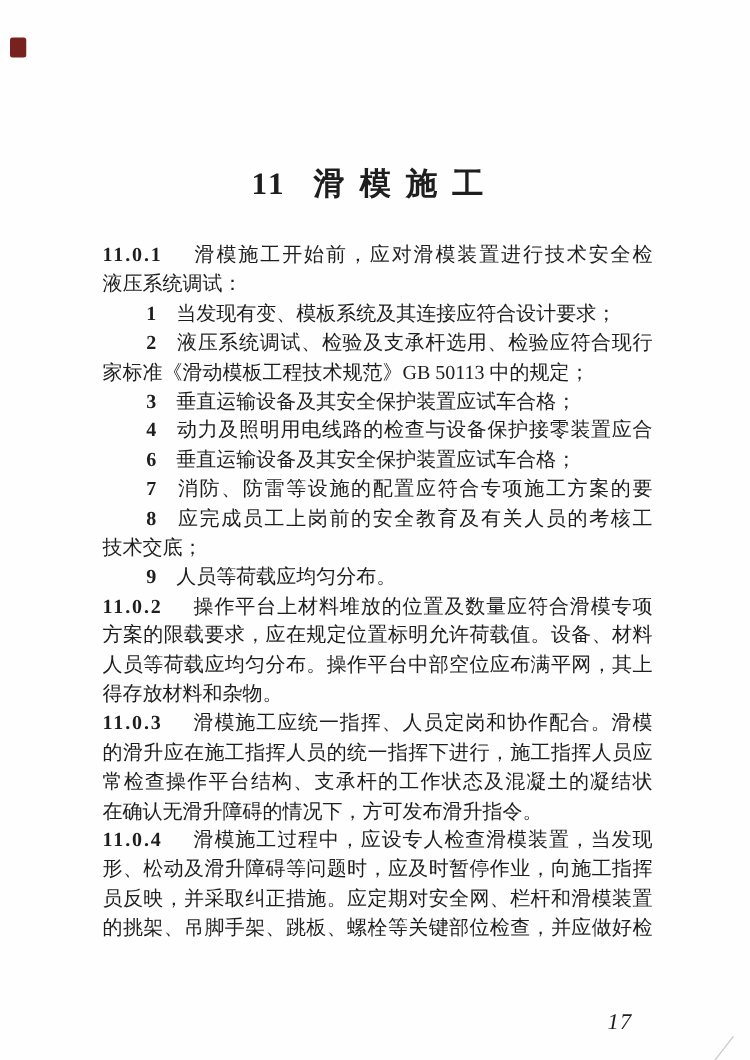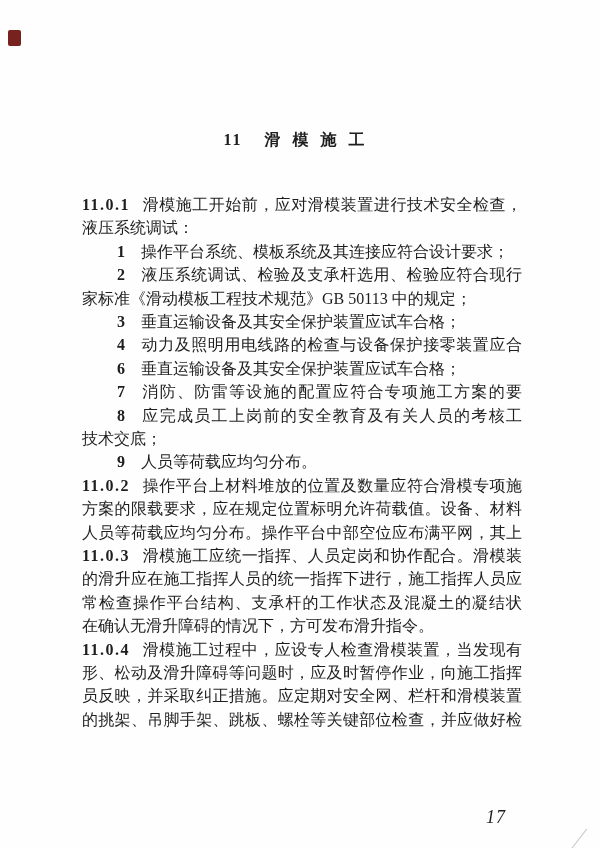--- a/index.html
+++ b/index.html
@@ -20,21 +20,21 @@
     left: 8px; top: 30px;
     width: 13px; height: 16px;
     background: #78221f;
     border-radius: 2px;
   }
   .chapter-title {
     position: absolute;
     top: 130px; left: 0; right: 0;
     text-align: center;
     font-weight: bold;
-    font-size: 16px;
+    font-size: 25px;
     white-space: nowrap;
   }
   .chapter-title .num {
     letter-spacing: 2px;
     margin-right: 22px;
   }
   .chapter-title .ttl {
     letter-spacing: 12px;
   }
   .content {
@@ -48,21 +48,21 @@
   .line { white-space: nowrap; }
   .line.j {
     white-space: normal;
     text-align: justify;
     text-align-last: justify;
     overflow: hidden;
     height: 23.4px;
   }
   .line.item { padding-left: 35px; }
   .line.j.item { width: 405px; }
-  .cnum { font-weight: bold; letter-spacing: 1.5px; margin-right: 12px; }
+  .cnum { font-weight: bold; letter-spacing: 1.5px; margin-right: 24px; }
   .inum { font-weight: bold; margin-right: 16px; }
   .page-number {
     position: absolute;
     left: 486px; top: 780px;
     font-size: 18px;
     font-style: italic;
     letter-spacing: 1px;
     margin-top: 27px;
   }
   .scratch {
@@ -80,33 +80,34 @@
 
   <div class="red-mark"></div>
 
   <div class="chapter-title">
     <span class="num">11</span><span class="ttl">滑模施工</span>
   </div>
 
   <div class="content" id="content">
       <div class="line clause j"><span class="cnum">11.0.1</span><span>滑模施工开始前，应对滑模装置进行技术安全检查，并</span></div>
       <div class="line cont"><span>液压系统调试：</span></div>
-      <div class="line item"><span class="inum">1</span><span>操作平台系统、模板系统及其连接应符合设计要求；</span></div>
+      <div class="line item"><span class="inum">1</span><span>当发现有变、模板系统及其连接应符合设计要求；</span></div>
       <div class="line item j"><span class="inum">2</span><span>液压系统调试、检验及支承杆选用、检验应符合现行国</span></div>
       <div class="line cont"><span>家标准《滑动模板工程技术规范》GB 50113 中的规定；</span></div>
       <div class="line item"><span class="inum">3</span><span>垂直运输设备及其安全保护装置应试车合格；</span></div>
       <div class="line item j"><span class="inum">4</span><span>动力及照明用电线路的检查与设备保护接零装置应合格；</span></div>
       <div class="line item"><span class="inum">6</span><span>垂直运输设备及其安全保护装置应试车合格；</span></div>
       <div class="line item j"><span class="inum">7</span><span>消防、防雷等设施的配置应符合专项施工方案的要求；</span></div>
       <div class="line item j"><span class="inum">8</span><span>应完成员工上岗前的安全教育及有关人员的考核工作、</span></div>
       <div class="line cont"><span>技术交底；</span></div>
       <div class="line item"><span class="inum">9</span><span>人员等荷载应均匀分布。</span></div>
       <div class="line clause j"><span class="cnum">11.0.2</span><span>操作平台上材料堆放的位置及数量应符合滑模专项施工</span></div>
       <div class="line cont j"><span>方案的限载要求，应在规定位置标明允许荷载值。设备、材料及</span></div>
       <div class="line cont j"><span>人员等荷载应均匀分布。操作平台中部空位应布满平网，其上不</span></div>
+      <div class="line cont"><span>得存放材料和杂物。</span></div>
       <div class="line clause j"><span class="cnum">11.0.3</span><span>滑模施工应统一指挥、人员定岗和协作配合。滑模装置</span></div>
       <div class="line cont j"><span>的滑升应在施工指挥人员的统一指挥下进行，施工指挥人员应经</span></div>
       <div class="line cont j"><span>常检查操作平台结构、支承杆的工作状态及混凝土的凝结状态，</span></div>
       <div class="line cont"><span>在确认无滑升障碍的情况下，方可发布滑升指令。</span></div>
       <div class="line clause j"><span class="cnum">11.0.4</span><span>滑模施工过程中，应设专人检查滑模装置，当发现有变</span></div>
       <div class="line cont j"><span>形、松动及滑升障碍等问题时，应及时暂停作业，向施工指挥人</span></div>
       <div class="line cont j"><span>员反映，并采取纠正措施。应定期对安全网、栏杆和滑模装置中</span></div>
       <div class="line cont j"><span>的挑架、吊脚手架、跳板、螺栓等关键部位检查，并应做好检查</span></div>
     </div>
 

